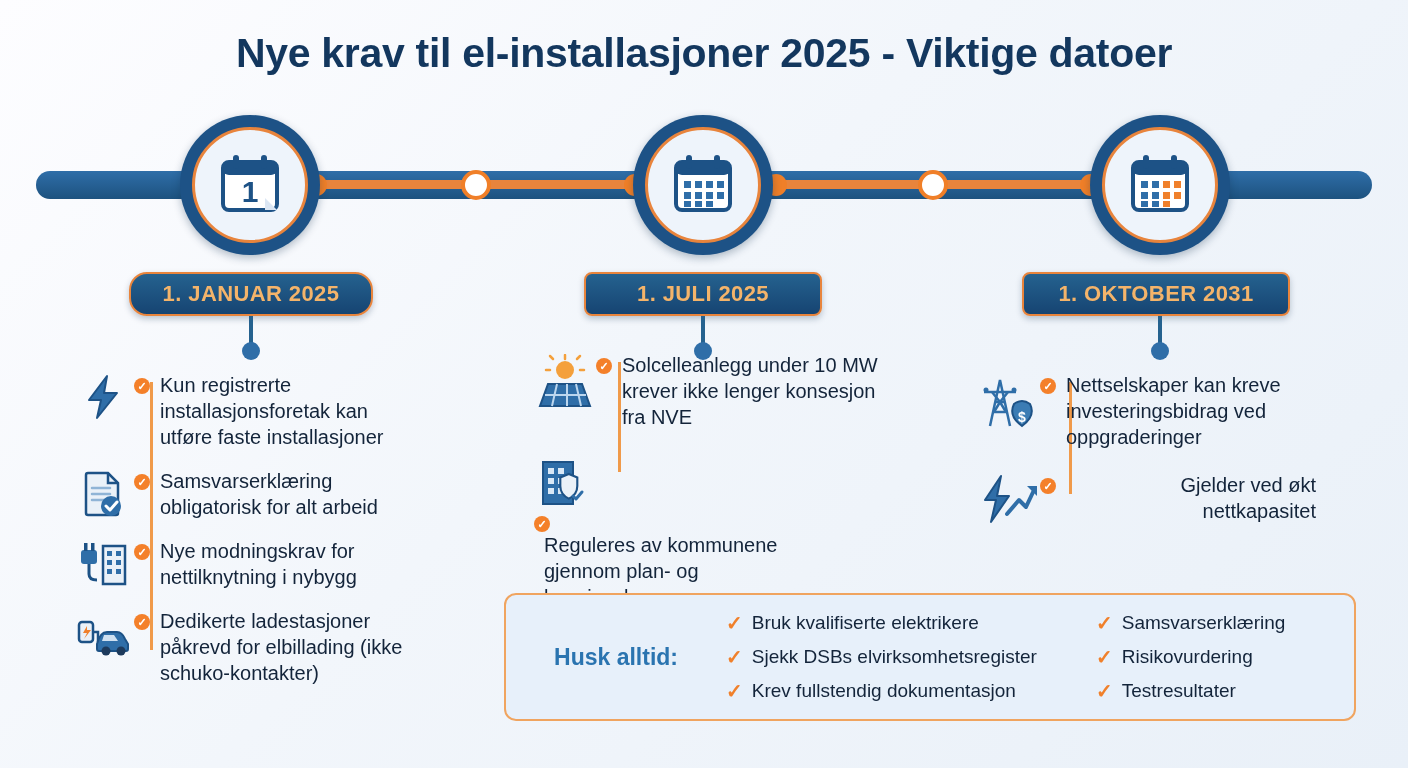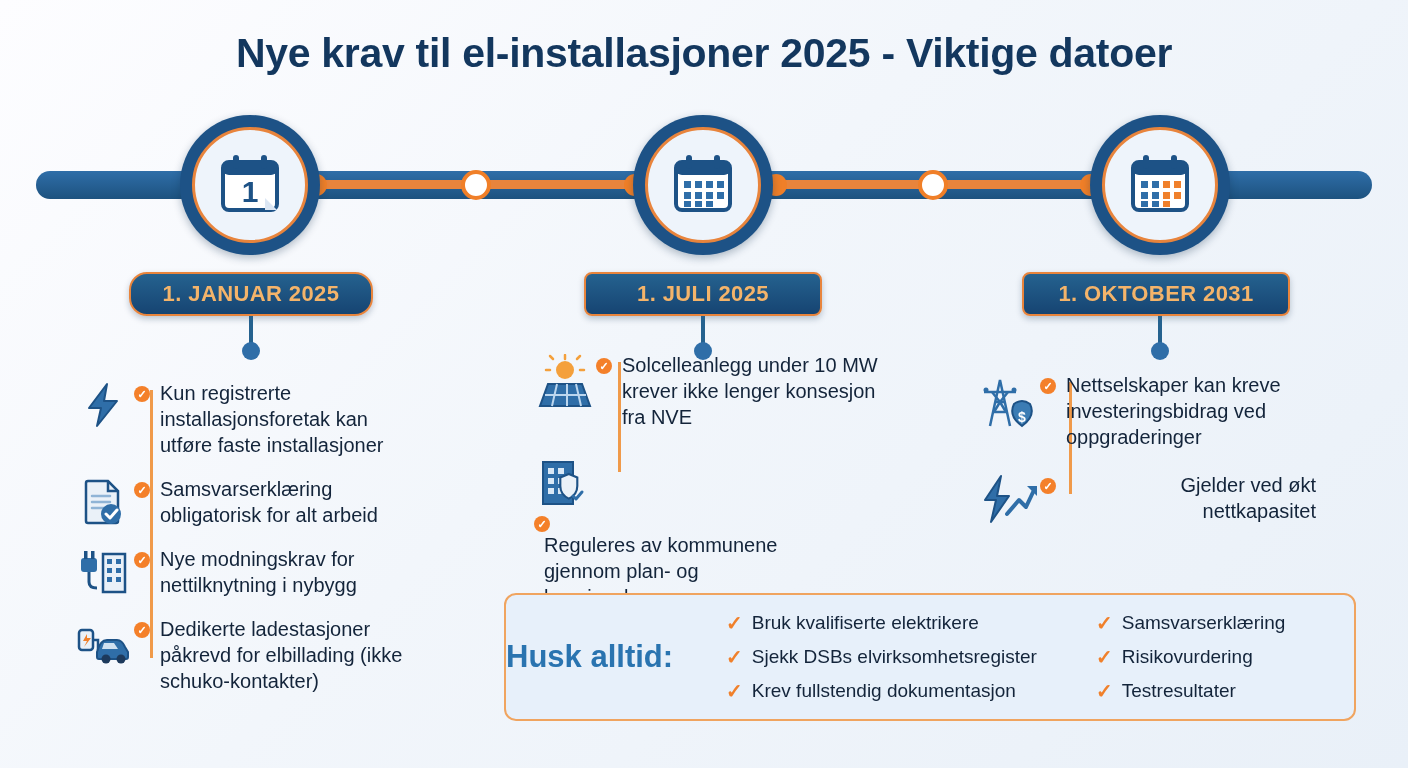--- a/index.html
+++ b/index.html
@@ -192,21 +192,22 @@
     background: #e7f0fa;
     border: 2px solid #f0a45f;
     border-radius: 12px;
     box-sizing: border-box;
     display: flex;
     align-items: center;
   }
   #reminder-title {
     width: 220px;
     min-width: 220px;
-    font-size: 31px;
+    text-align: center;
+    font-size: 23px;
     font-weight: bold;
     color: #2a74b0;
   }
   #reminder-cols {
     display: flex;
     flex: 1;
     padding-right: 12px;
   }
   .rem-col {
     display: flex;
@@ -323,21 +324,21 @@
         </svg>
       </span>
     </div>
   </div>
   <div class="date-label" style="left:1022px; top:272px; width:268px;">
     <span>1. OKTOBER 2031</span>
   </div>
   <div class="stem" style="left:1158px; top:316px; height:38px;"></div>
   <div class="stem-dot" style="left:1151px; top:342px;"></div>
 
-  <div class="column col1" style="left:72px; top:380px; width:420px;">
+  <div class="column col1" style="left:72px; top:372px; width:420px;">
     <div class="col-connector" style="left:78px; top:10px; height:268px;"></div>
 
     <div class="item">
       <div class="item-icon">
         <svg width="44" height="46" viewBox="0 0 44 46">
           <path d="M26 2 L8 26 H20 L16 44 L36 19 H23 Z" fill="#2f6ea8" stroke="#1d5286" stroke-width="2" stroke-linejoin="round"></path>
         </svg>
       </div>
       <div class="bullet check"></div>
       <div class="item-text">Kun registrerte installasjonsforetak kan utføre faste installasjoner</div>

